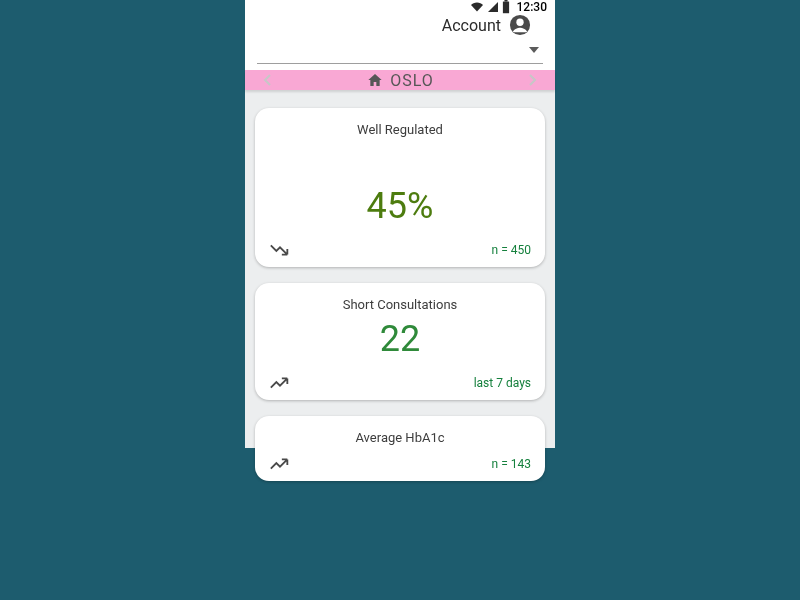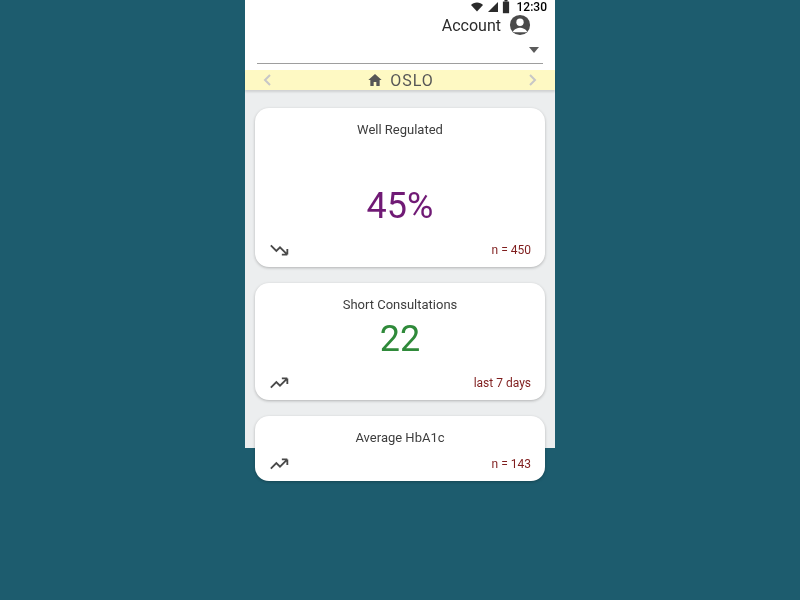--- a/index.html
+++ b/index.html
@@ -55,21 +55,21 @@
     border-bottom: 1px solid #9e9e9e;
     padding-right: 4px;
   }
   .triangle-down {
     width: 0; height: 0;
     border-left: 5px solid transparent;
     border-right: 5px solid transparent;
     border-top: 6px solid #5b5b5b;
   }
   .location-bar {
-    background: #fef9c3;
+    background: #f9a8d4;
     height: 42px;
     display: flex;
     align-items: center;
     justify-content: space-between;
     padding: 0 10px;
     color: #565656;
     box-shadow: 0 2px 2px rgba(0,0,0,0.12);
     margin-bottom: 10px;
   }
   .location-bar .center {
@@ -93,28 +93,28 @@
     font-size: 13px;
     color: #3d3d3d;
     margin-bottom: 6px;
   }
   .card .value {
     text-align: center;
     font-size: 36px;
     font-weight: 400;
     margin-bottom: 10px;
   }
-  .value.red { color: #701a75; margin-top: 48px; }
+  .value.red { color: #4d7c0f; margin-top: 48px; }
   .value.green { color: #2f8a3a; }
   .card .bottom {
     display: flex;
     justify-content: space-between;
     align-items: flex-end;
     font-size: 12px;
-    color: #7f1d1d;
+    color: #15803d;
     min-height: 20px;
   }
   .trend-icon { font-size: 18px; color: #494949; line-height: 1; }
   
   svg { display: block; }
 </style>
 </head>
 <body>
 
 <div class="phone">

